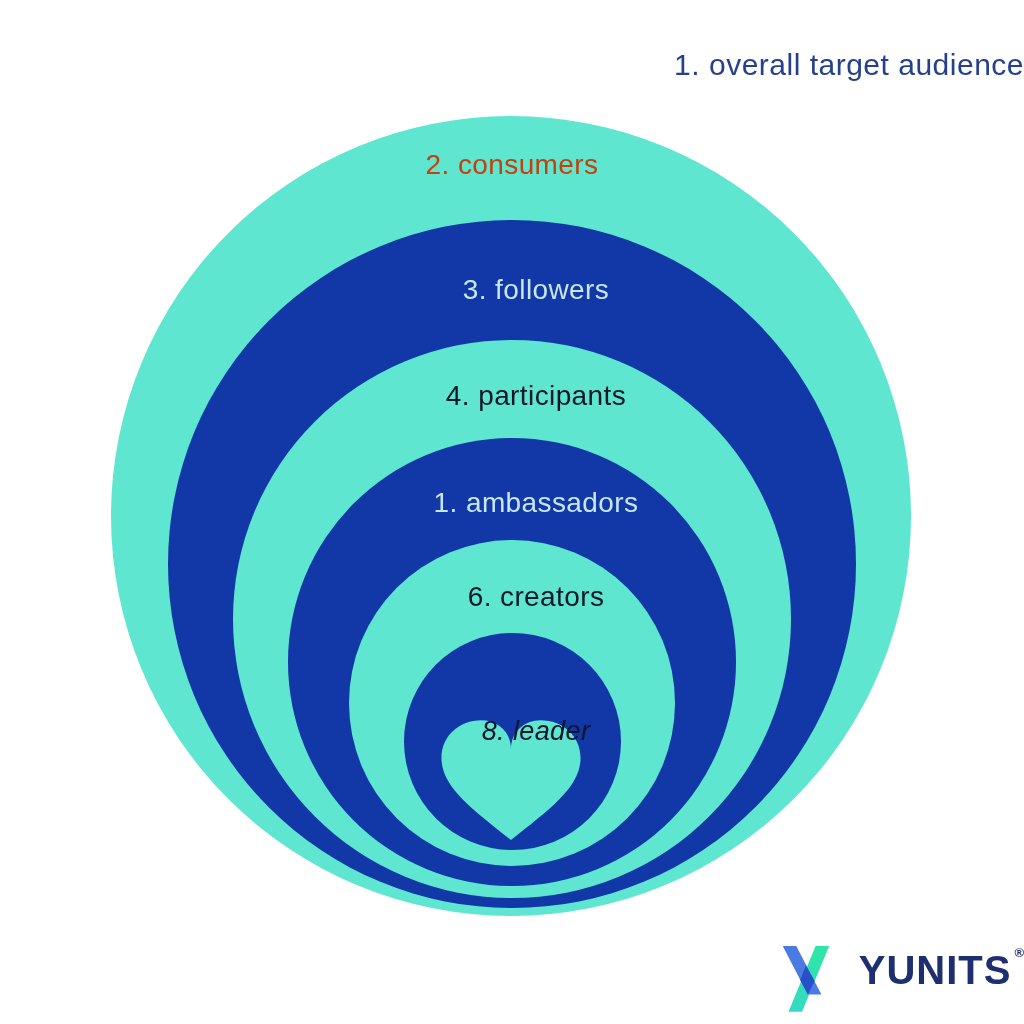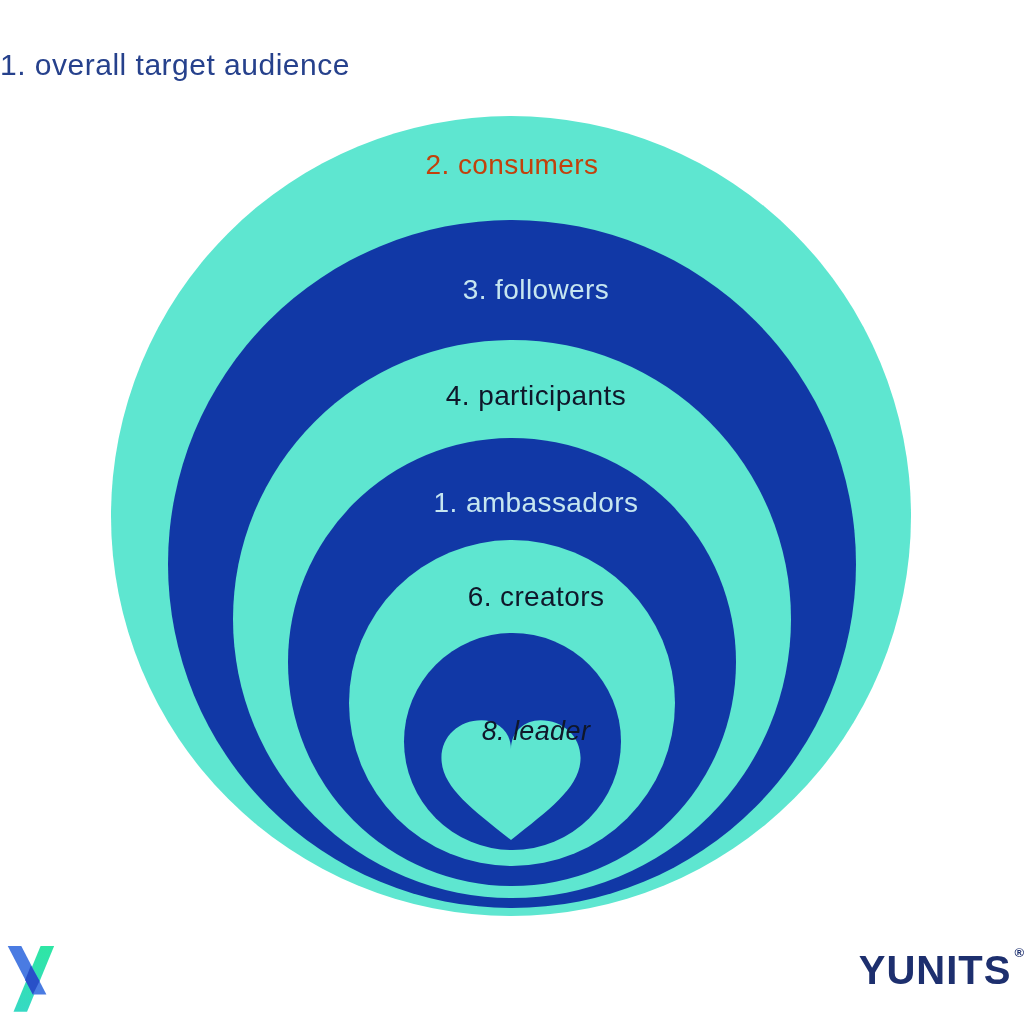--- a/index.html
+++ b/index.html
@@ -1,21 +1,21 @@
 <!DOCTYPE html>
 <html><head>
 <meta charset="utf-8">
 <style>
   html,body{margin:0;padding:0;background:#ffffff;}
   .canvas{
     position:relative;width:1024px;height:1024px;background:#ffffff;
     overflow:hidden;font-family:"Liberation Sans",sans-serif;
   }
   .diagram-title{
-    position:absolute;left:0;width:100%;top:48px;text-align:left;
+    position:absolute;left:0;width:100%;top:48px;text-align:right;
     font-size:30px;font-weight:500;letter-spacing:.5px;color:#26418C;
   }
   .ring{position:absolute;border-radius:50%;}
   .fill-teal{background:#5EE6D0;}
   .fill-blue{background:#1138A6;}
   .ring-c2{left:111px;top:116px;width:800px;height:800px;}
   .ring-c3{left:168px;top:220px;width:688px;height:688px;}
   .ring-c4{left:233px;top:340px;width:558px;height:558px;}
   .ring-c5{left:288px;top:438px;width:448px;height:448px;}
   .ring-c6{left:349px;top:540px;width:326px;height:326px;}
@@ -30,21 +30,21 @@
   .on-blue{color:#C6E6F0;padding-left:24px;}
   .lbl-2{top:151px;}
   .lbl-3{top:276px;}
   .lbl-4{top:382px;}
   .lbl-5{top:489px;}
   .lbl-6{top:583px;}
   .lbl-7{top:676px;}
   .lbl-8{top:717px;font-size:27px;font-style:italic;}
   .brand{
     position:absolute;left:0;top:938px;width:100%;
-    display:flex;justify-content:space-between;align-items:flex-start;gap:26px;
+    display:flex;justify-content:flex-end;align-items:flex-start;gap:26px;
   }
   .logo-mark{width:58px;height:68px;margin-top:6px;}
   .brand-text{display:flex;align-items:flex-start;margin-top:10px;}
   .brand-name{
     font-size:40px;font-weight:800;color:#1D2F6E;letter-spacing:1px;
     line-height:44px;
   }
   .registered{
     font-size:13px;font-weight:700;color:#1D2F6E;margin-left:3px;
     line-height:13px;margin-top:-2px;

